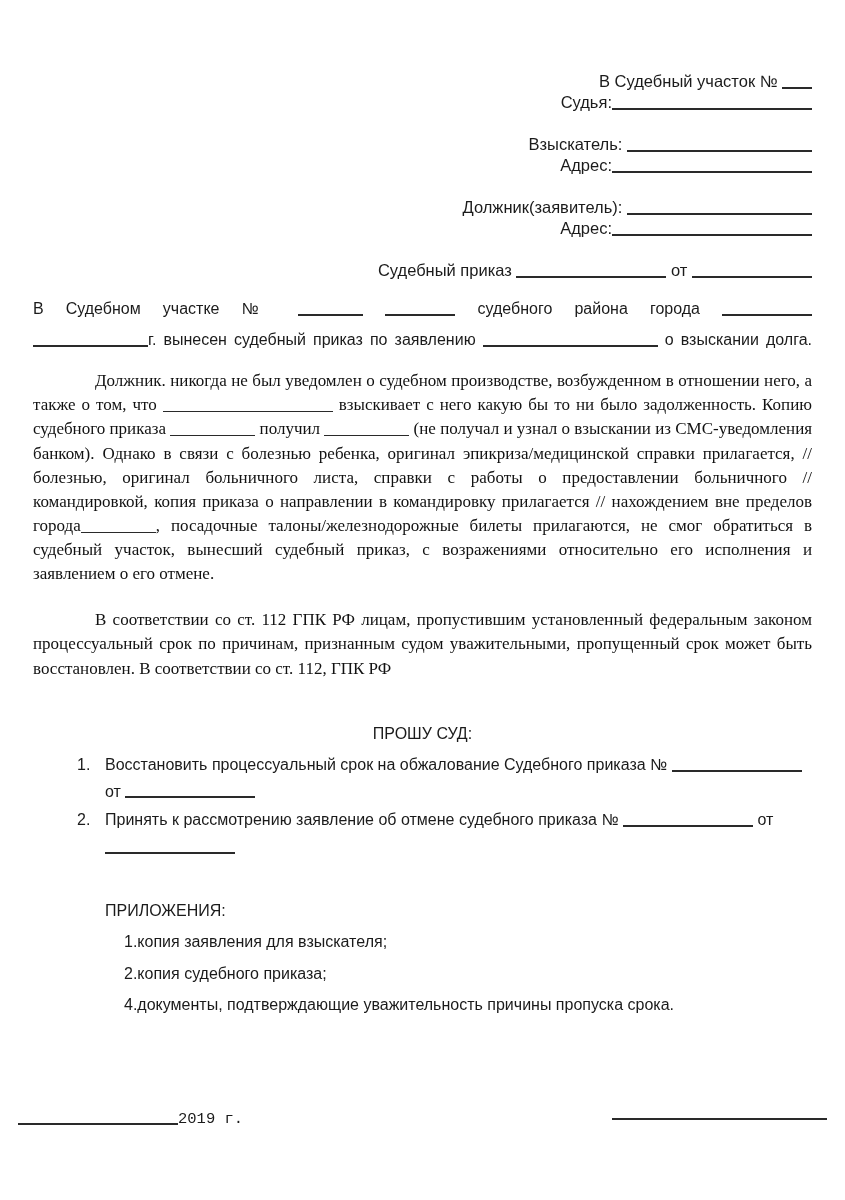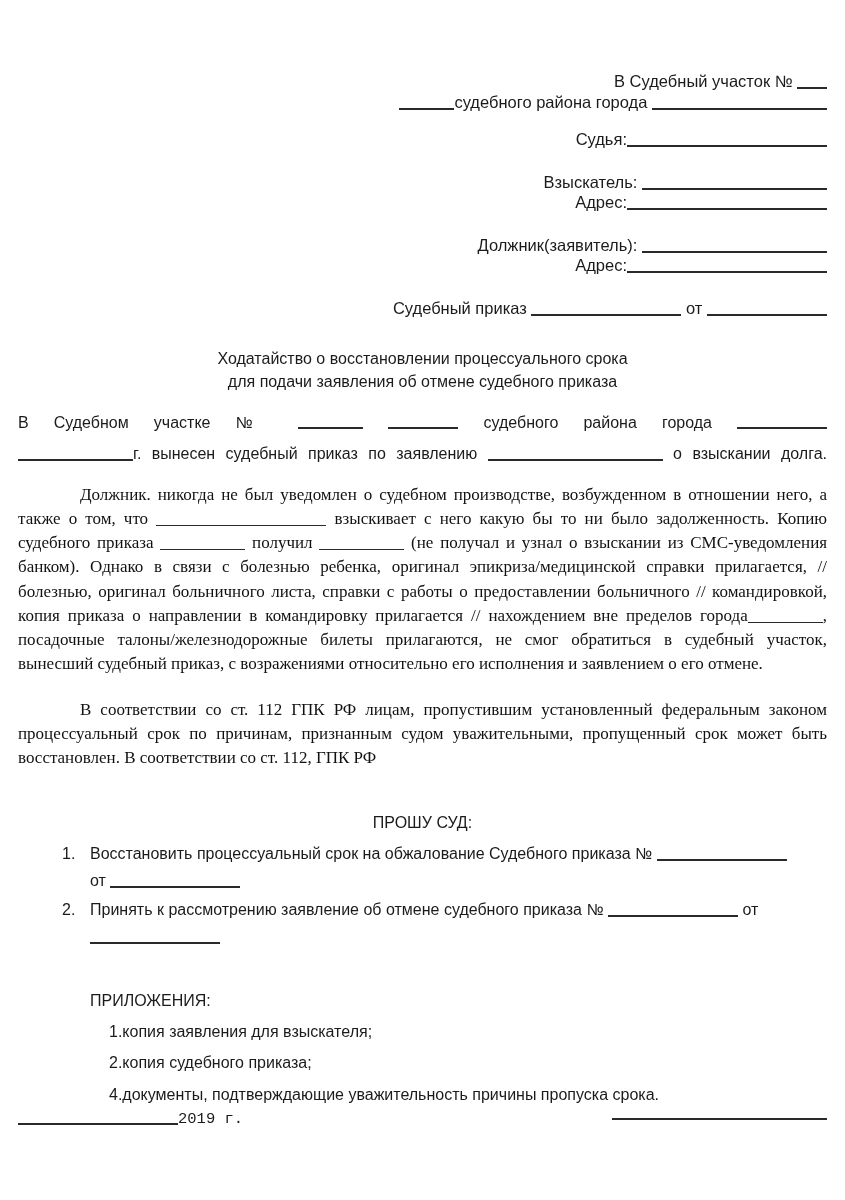--- a/index.html
+++ b/index.html
@@ -12,21 +12,21 @@
     height: 1200px;
     font-family: "Liberation Sans", sans-serif;
     color: #1b1b1b;
     -webkit-font-smoothing: antialiased;
   }
   .page {
     position: relative;
     width: 845px;
     height: 1200px;
     box-sizing: border-box;
-    padding: 0 18px;
+    padding: 0 33px;
     background: #ffffff;
     overflow: hidden;
   }
 
   
   .u {
     display: inline-block;
     border-bottom: 2px solid #2a2a2a;
     vertical-align: baseline;
     height: 0.92em;
@@ -158,24 +158,20 @@
 
 <div class="page">
 
   <div class="header-block">
 
     <div class="hdr-row tight">
       <span>В Судебный участок №</span>
       <span class="u w30"></span>
     </div>
 
-    <div class="hdr-row hdr-gap-md">
-      <span class="u w55"></span><span>судебного района города</span>
-      <span class="u w175"></span>
-    </div>
 
     <div class="hdr-row hdr-gap-lg">
       <span>Судья:</span><span class="u w200"></span>
     </div>
 
     <div class="hdr-row tight">
       <span>Взыскатель:</span>
       <span class="u w185"></span>
     </div>
 
@@ -193,24 +189,20 @@
     </div>
 
     <div class="hdr-row">
       <span>Судебный приказ</span>
       <span class="u w150"></span>
       <span>от</span>
       <span class="u w120"></span>
     </div>
   </div>
 
-  <div class="doc-title">
-    <span class="tl">Ходатайство о восстановлении процессуального срока</span>
-    <span class="tl">для подачи заявления об отмене судебного приказа</span>
-  </div>
 
   <div class="intro">
     <div>
       <span>В</span>
       <span>Судебном</span>
       <span>участке</span>
       <span>№</span>
       <span class="u w65"></span>
       <span class="u w70"></span>
       <span>судебного</span>

